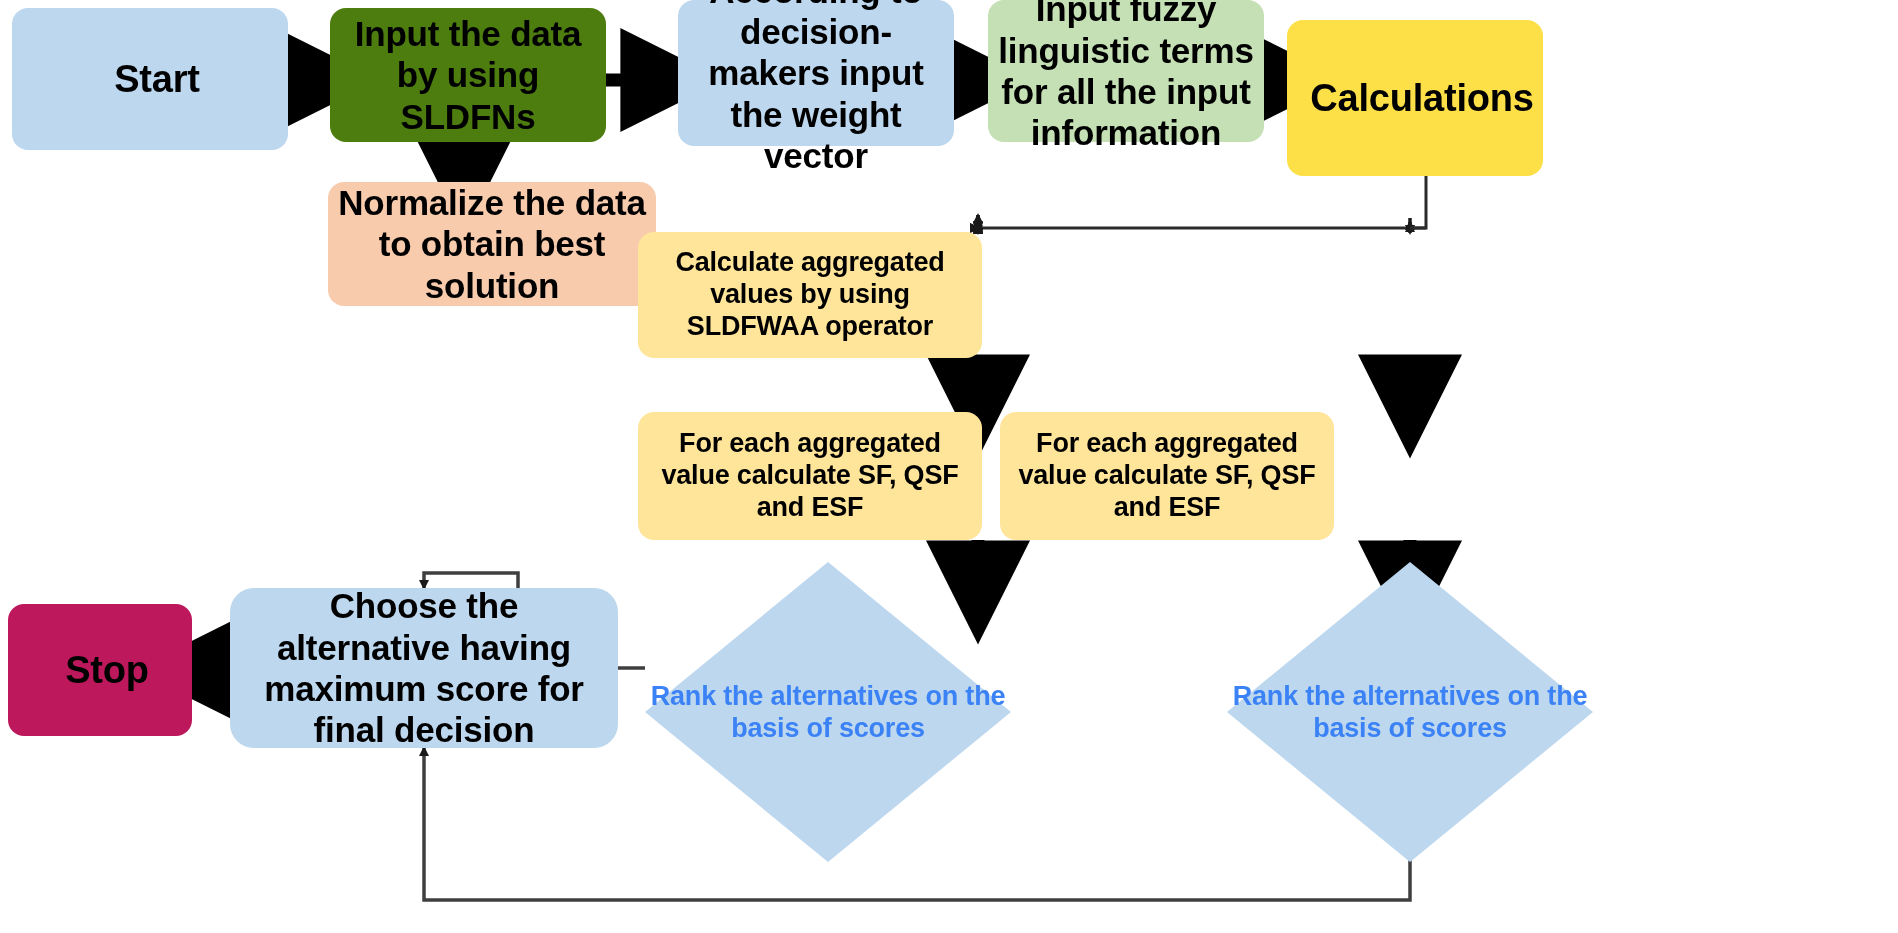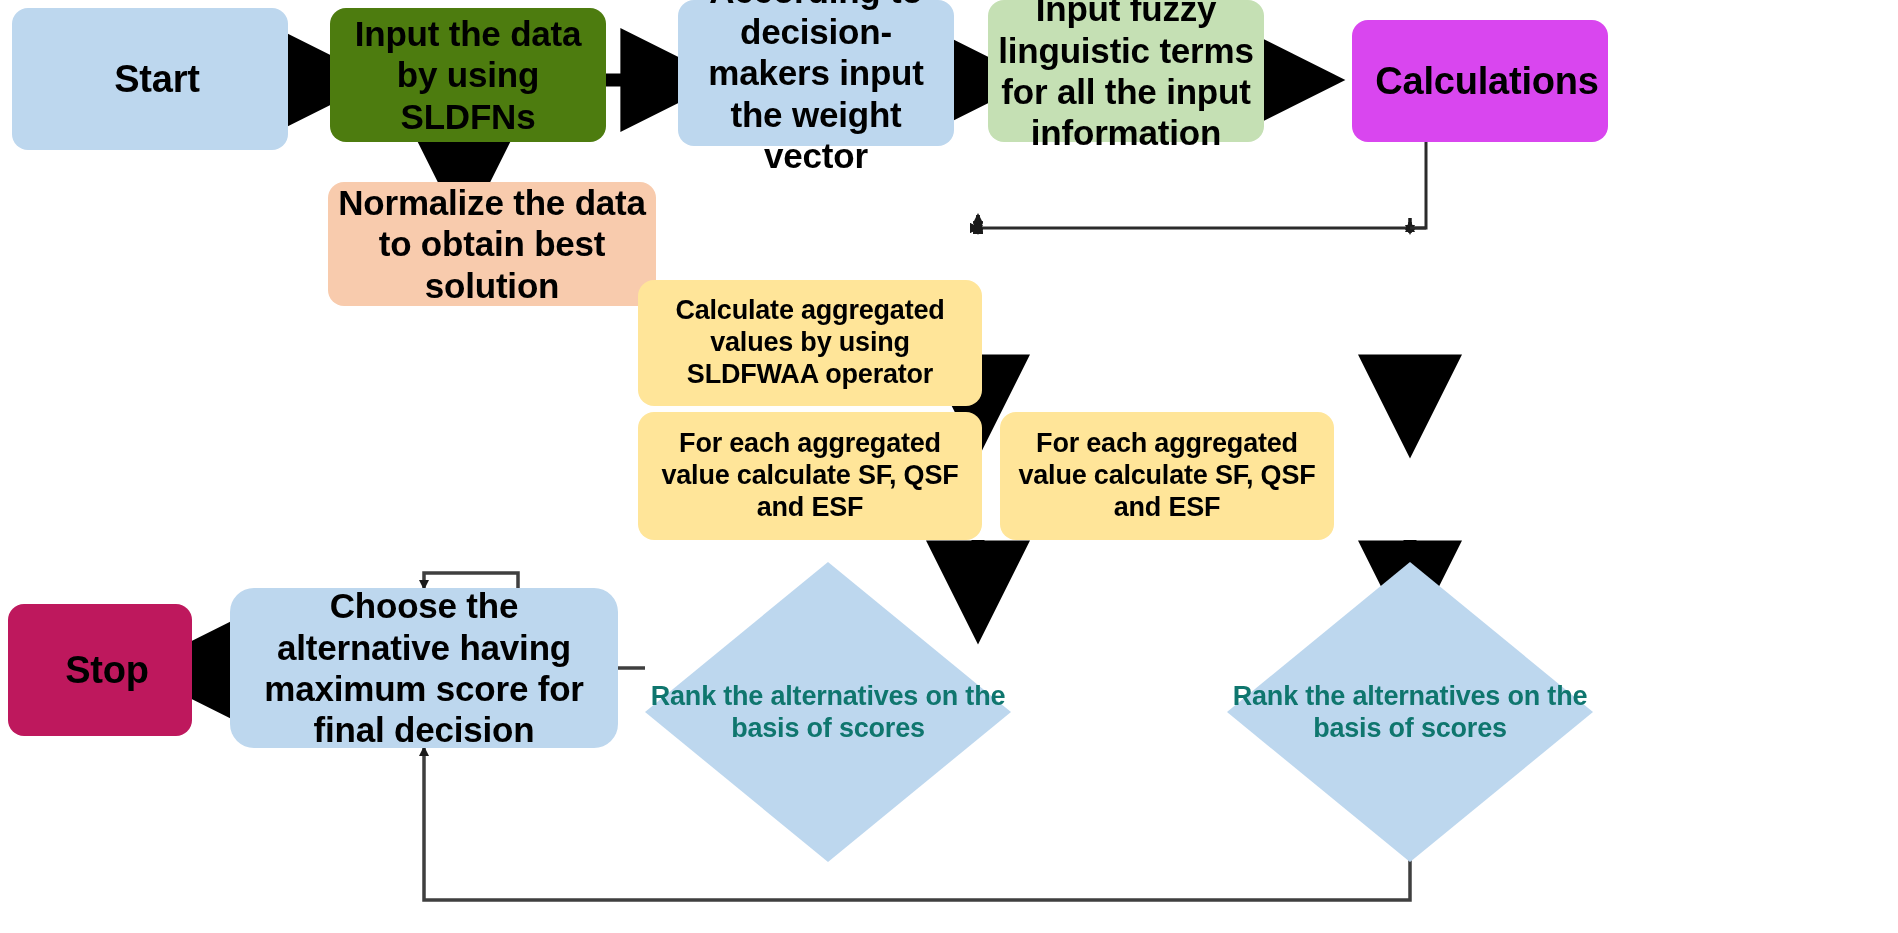--- a/index.html
+++ b/index.html
@@ -52,21 +52,21 @@
   .diamond-label {
     position: absolute;
     inset: 0;
     display: flex;
     align-items: center;
     justify-content: center;
     text-align: center;
     font-weight: bold;
     font-size: 27px;
     line-height: 1.2;
-    color: #0f766e;
+    color: #3b82f6;
     letter-spacing: -0.2px;
   }
   svg.links {
     position: absolute;
     left: 0;
     top: 0;
     width: 1898px;
     height: 933px;
     pointer-events: none;
   }
@@ -222,29 +222,29 @@
   </div>
 
   <div class="node rect proc" style="left:678px; top:0px; width:276px; height:146px; background:#bdd7ee;">
     <span>According to decision-makers input the weight vector</span>
   </div>
 
   <div class="node rect proc" style="left:988px; top:0px; width:276px; height:142px; background:#c5e0b4;">
     <span>Input fuzzy linguistic terms for all the input information</span>
   </div>
 
-  <div class="node rect term" style="left:1352px; top:20px; width:256px; height:122px; background:#d946ef;">
+  <div class="node rect term" style="left:1287px; top:20px; width:256px; height:156px; background:#fde047;">
     <span>Calculations</span>
   </div>
 
   <div class="node rect proc" style="left:328px; top:182px; width:328px; height:124px; background:#f8cbad;">
     <span>Normalize the data to obtain best solution</span>
   </div>
 
-  <div class="node rect proc-sm" style="left:638px; top:232px; width:344px; height:126px; background:#ffe599;margin-top:48px;">
+  <div class="node rect proc-sm" style="left:638px; top:232px; width:344px; height:126px; background:#ffe599;">
     <span>Calculate aggregated values by using SLDFWAA operator</span>
   </div>
 
 
   <div class="node rect proc-sm" style="left:638px; top:412px; width:344px; height:128px; background:#ffe599;">
     <span>For each aggregated value calculate SF, QSF and ESF</span>
   </div>
 
   <div class="node rect proc-sm" style="left:1000px; top:412px; width:334px; height:128px; background:#ffe599;">
     <span>For each aggregated value calculate SF, QSF and ESF</span>

